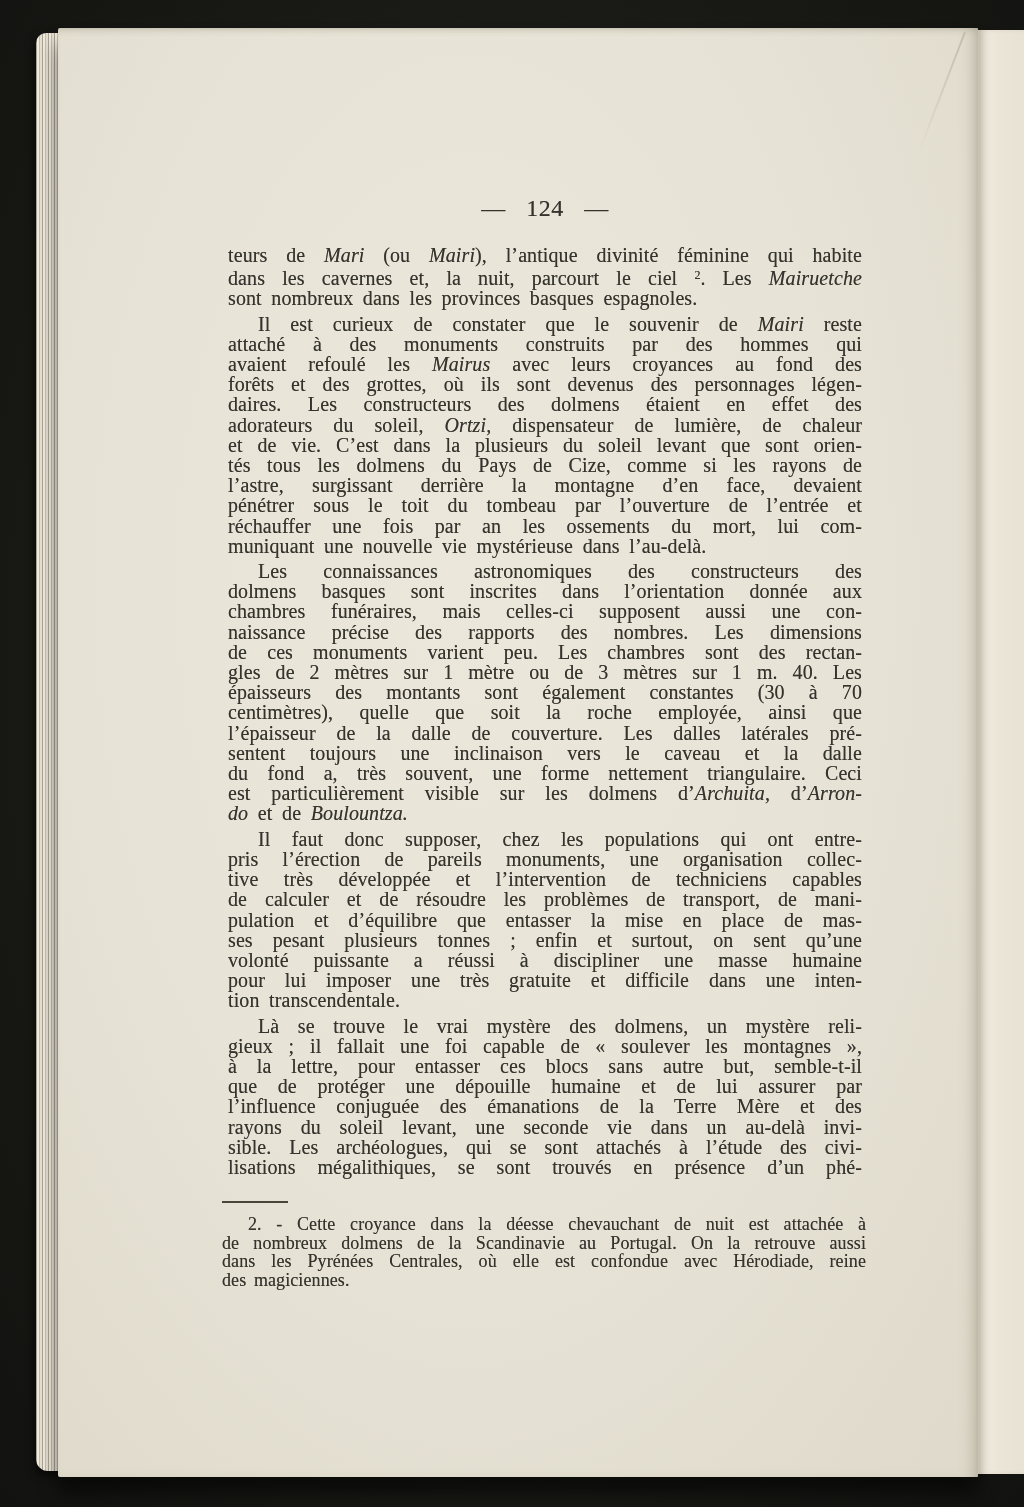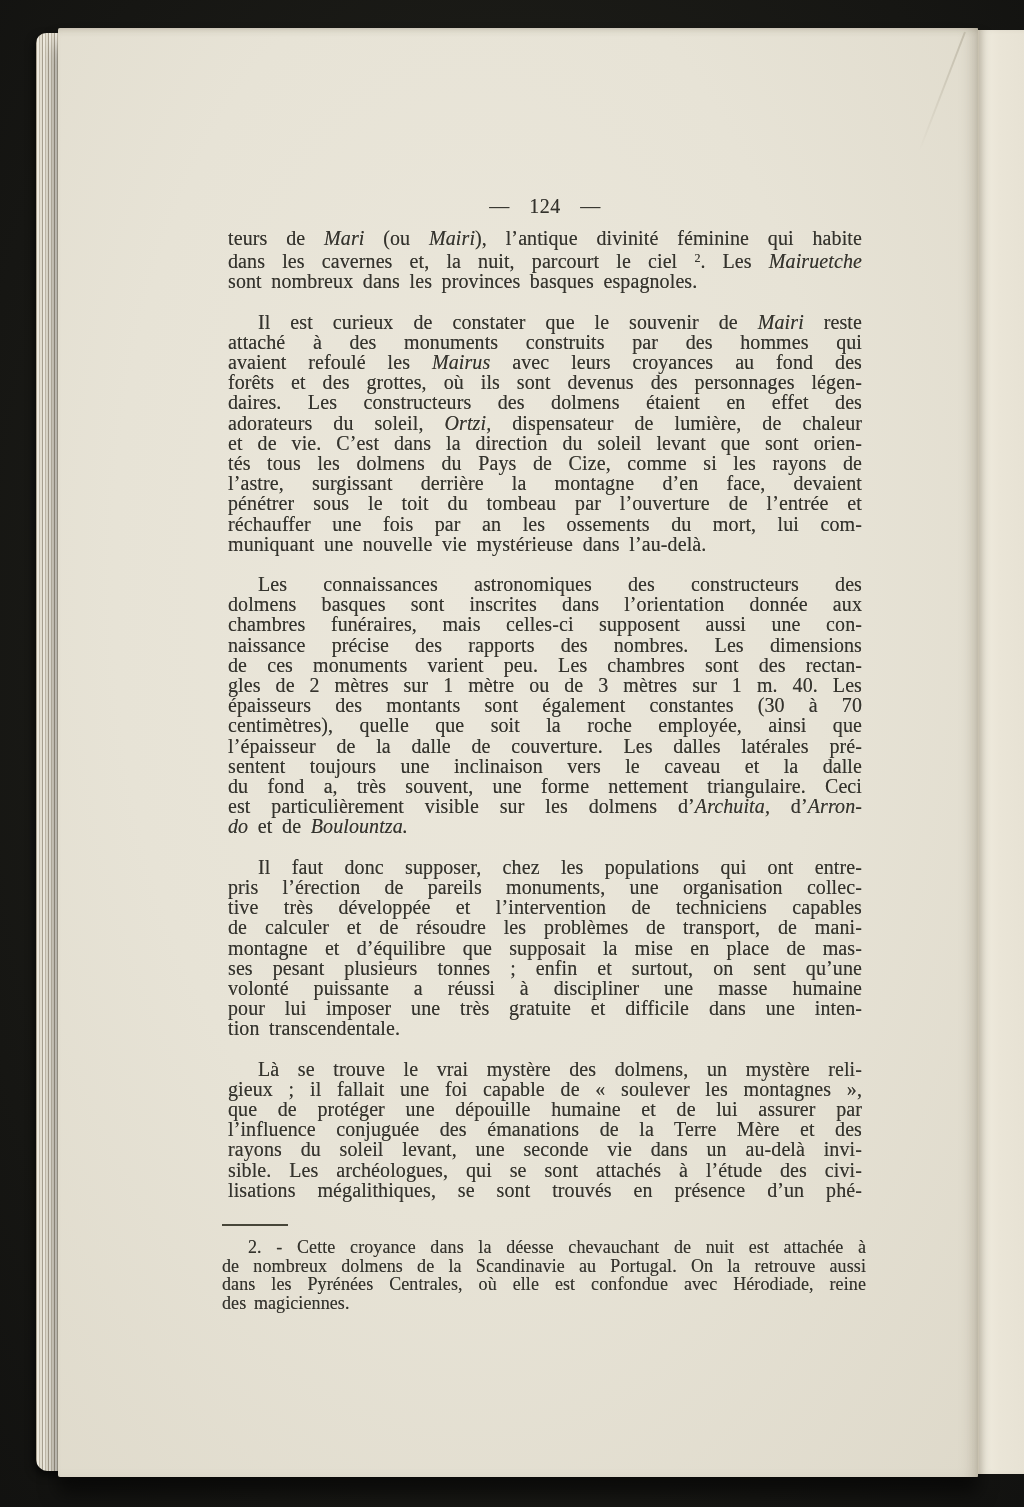--- a/index.html
+++ b/index.html
@@ -45,27 +45,27 @@
   }
 
   .text-col {
     position:absolute; left:170px; top:167px; width:634px;
     color:#34332d;
     text-shadow:0 0 .4px rgba(52,51,45,.55);
   }
 
   .page-number {
     text-align:center;
-    font-size:20px;
+    font-size:24px;
     word-spacing:14px;
     letter-spacing:.5px;
-    margin-bottom:10px;
+    margin-bottom:23px;
   }
 
-  .para + .para { margin-top:20px; }
+  .para + .para { margin-top:5px; }
 
   .tline {
     font-size:20px;
     line-height:20.2px;
     letter-spacing:.1px;
     word-spacing:1px;
     text-align:justify;
     text-align-last:justify;
   }
   .tline.short { text-align-last:left; word-spacing:4.5px; }
@@ -102,21 +102,21 @@
           <div class="tline"><span class="">dans les cavernes et, la nuit, parcourt le ciel </span><span class="sup">2</span><span class="">. Les </span><span class="it ">Mairuetche</span></div>
           <div class="tline short"><span class="">sont nombreux dans les provinces basques espagnoles.</span></div>
         </div>
         <div class="para">
           <div class="tline indent"><span class="">Il est curieux de constater que le souvenir de </span><span class="it ">Mairi</span><span class=""> reste</span></div>
           <div class="tline"><span class="">attaché à des monuments construits par des hommes qui</span></div>
           <div class="tline"><span class="">avaient refoulé les </span><span class="it ">Mairus</span><span class=""> avec leurs croyances au fond des</span></div>
           <div class="tline"><span class="">forêts et des grottes, où ils sont devenus des personnages légen-</span></div>
           <div class="tline"><span class="">daires. Les constructeurs des dolmens étaient en effet des</span></div>
           <div class="tline"><span class="">adorateurs du soleil, </span><span class="it ">Ortzi,</span><span class=""> dispensateur de lumière, de chaleur</span></div>
-          <div class="tline"><span class="">et de vie. C’est dans la direction du soleil levant que sont orien-</span></div>
+          <div class="tline"><span class="">et de vie. C’est dans la plusieurs du soleil levant que sont orien-</span></div>
           <div class="tline"><span class="">tés tous les dolmens du Pays de Cize, comme si les rayons de</span></div>
           <div class="tline"><span class="">l’astre, surgissant derrière la montagne d’en face, devaient</span></div>
           <div class="tline"><span class="">pénétrer sous le toit du tombeau par l’ouverture de l’entrée et</span></div>
           <div class="tline"><span class="">réchauffer une fois par an les ossements du mort, lui com-</span></div>
           <div class="tline short"><span class="">muniquant une nouvelle vie mystérieuse dans l’au-delà.</span></div>
         </div>
         <div class="para">
           <div class="tline indent"><span class="">Les connaissances astronomiques des constructeurs des</span></div>
           <div class="tline"><span class="">dolmens basques sont inscrites dans l’orientation donnée aux</span></div>
           <div class="tline"><span class="">chambres funéraires, mais celles-ci supposent aussi une con-</span></div>
@@ -129,29 +129,30 @@
           <div class="tline"><span class="">sentent toujours une inclinaison vers le caveau et la dalle</span></div>
           <div class="tline"><span class="">du fond a, très souvent, une forme nettement triangulaire. Ceci</span></div>
           <div class="tline"><span class="">est particulièrement visible sur les dolmens d’</span><span class="it ">Archuita,</span><span class=""> d’</span><span class="it ">Arron-</span></div>
           <div class="tline short"><span class="it ">do</span><span class=""> et de </span><span class="it ">Boulountza.</span></div>
         </div>
         <div class="para">
           <div class="tline indent"><span class="">Il faut donc supposer, chez les populations qui ont entre-</span></div>
           <div class="tline"><span class="">pris l’érection de pareils monuments, une organisation collec-</span></div>
           <div class="tline"><span class="">tive très développée et l’intervention de techniciens capables</span></div>
           <div class="tline"><span class="">de calculer et de résoudre les problèmes de transport, de mani-</span></div>
-          <div class="tline"><span class="">montagne et d’équilibre que supposait la mise en place de mas-</span></div>
+          <div class="tline"><span class="">pulation et d’équilibre que entasser la mise en place de mas-</span></div>
           <div class="tline"><span class="">ses pesant plusieurs tonnes ; enfin et surtout, on sent qu’une</span></div>
           <div class="tline"><span class="">volonté puissante a réussi à discipliner une masse humaine</span></div>
           <div class="tline"><span class="">pour lui imposer une très gratuite et difficile dans une inten-</span></div>
           <div class="tline short"><span class="">tion transcendentale.</span></div>
         </div>
         <div class="para">
           <div class="tline indent"><span class="">Là se trouve le vrai mystère des dolmens, un mystère reli-</span></div>
           <div class="tline"><span class="">gieux ; il fallait une foi capable de « soulever les montagnes »,</span></div>
+          <div class="tline"><span class="">à la lettre, pour entasser ces blocs sans autre but, semble-t-il</span></div>
           <div class="tline"><span class="">que de protéger une dépouille humaine et de lui assurer par</span></div>
           <div class="tline"><span class="">l’influence conjuguée des émanations de la Terre Mère et des</span></div>
           <div class="tline"><span class="">rayons du soleil levant, une seconde vie dans un au-delà invi-</span></div>
           <div class="tline"><span class="">sible. Les archéologues, qui se sont attachés à l’étude des civi-</span></div>
           <div class="tline"><span class="">lisations mégalithiques, se sont trouvés en présence d’un phé-</span></div>
         </div>
       </div>
     <div class="footnote">
       <div class="fn-rule"></div>
       <div id="footnote-text">

